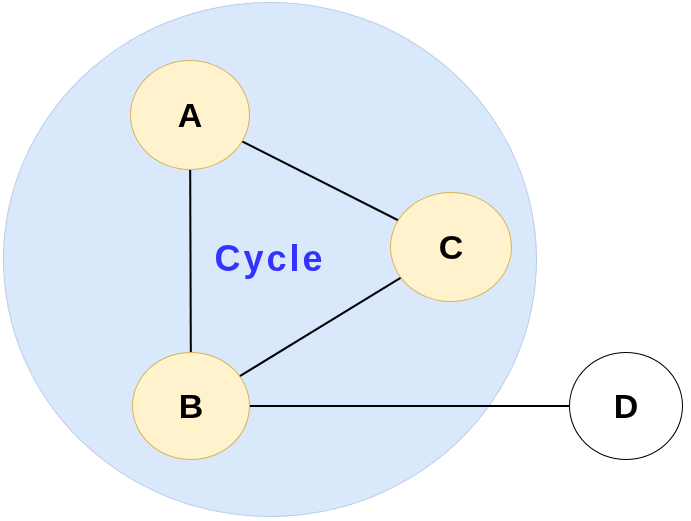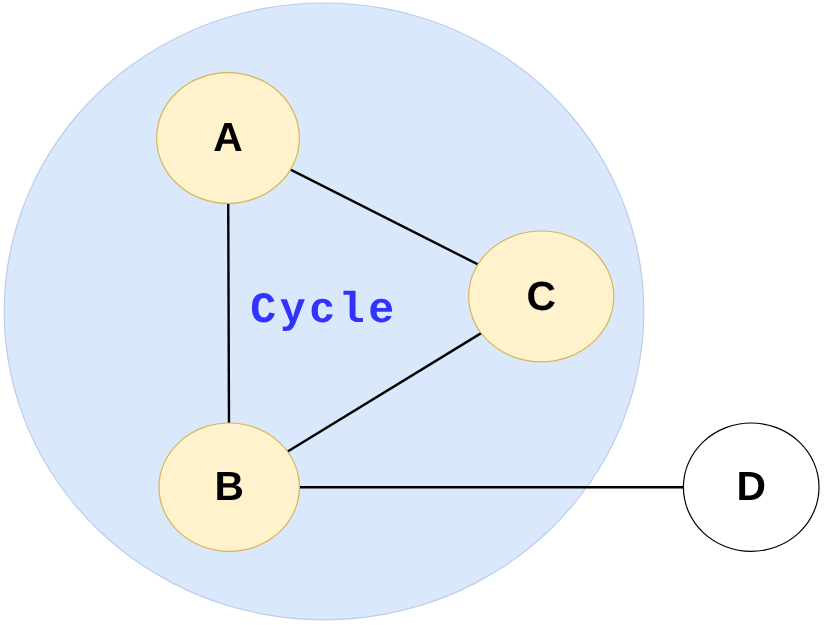--- a/index.html
+++ b/index.html
@@ -60,21 +60,21 @@
   .node-a { left: 130px; top: 60px;  width: 120px; height: 110px; }
   .node-b { left: 132px; top: 352px; width: 118px; height: 108px; }
   .node-c { left: 390px; top: 192px; width: 122px; height: 110px; }
   .node-d { left: 569px; top: 352px; width: 114px; height: 108px; }
   .cluster-label {
     position: absolute;
     left: 160px;
     top: 238px;
     width: 220px;
     text-align: center;
-    font-family: Liberation Mono, monospace;
+    font-family: Liberation Sans, sans-serif;
     font-weight: bold;
     font-size: 36px;
     letter-spacing: 3px;
     color: var(--cluster_label, #3333ff);
     white-space: nowrap;
   }
 </style>
 </head>
 <body>
 

